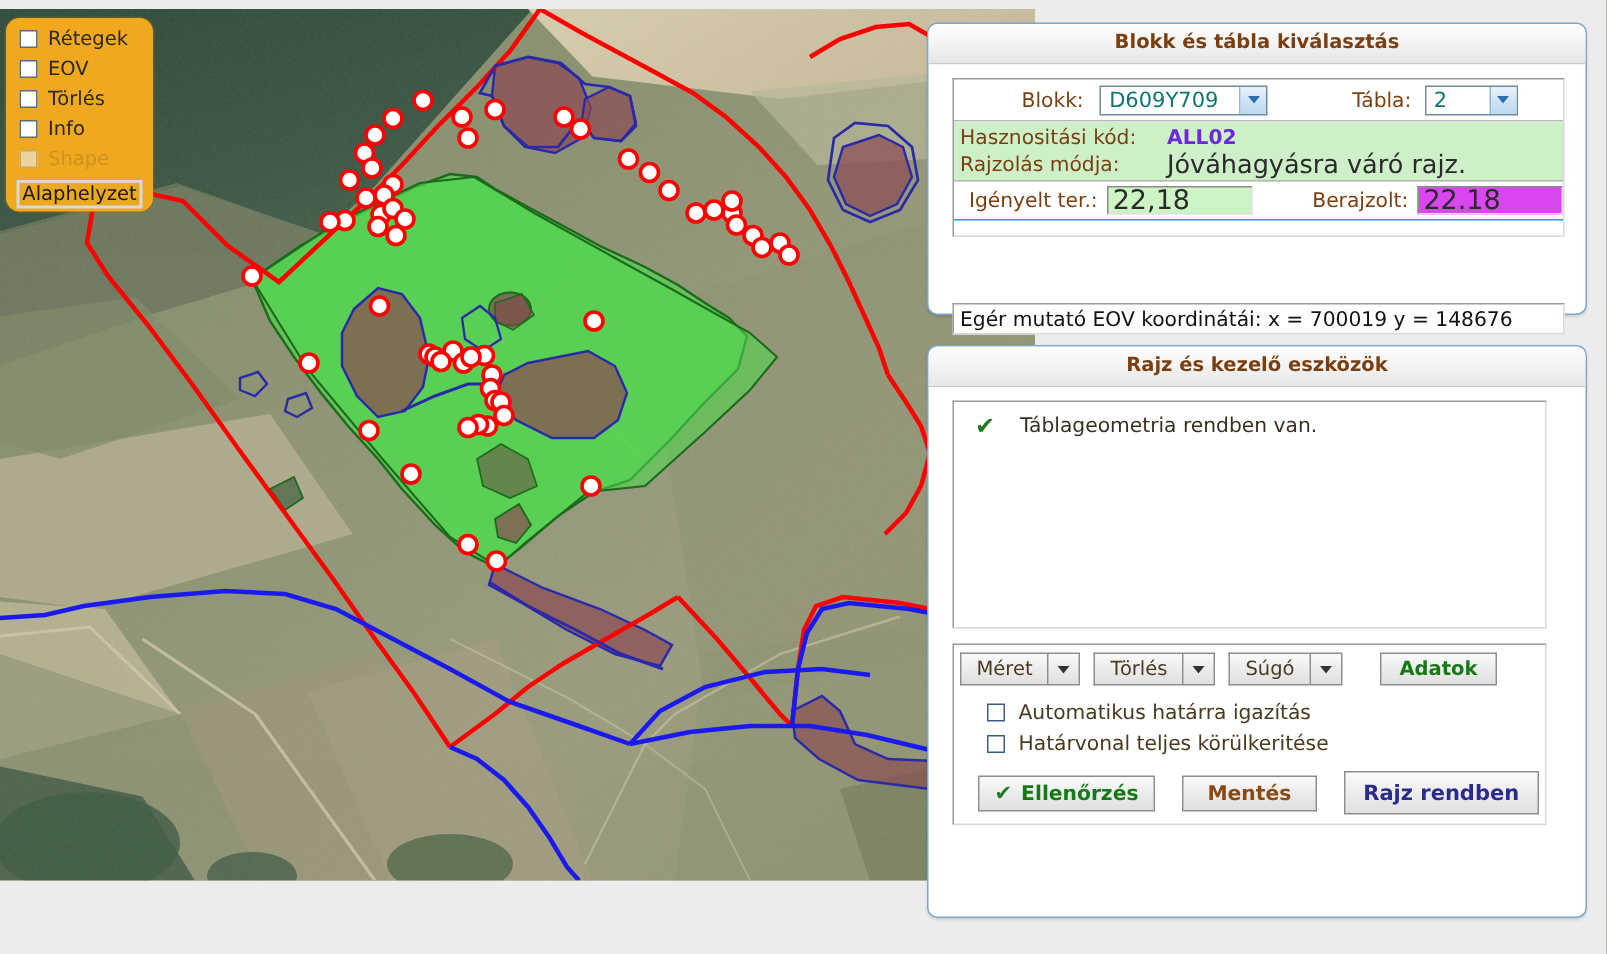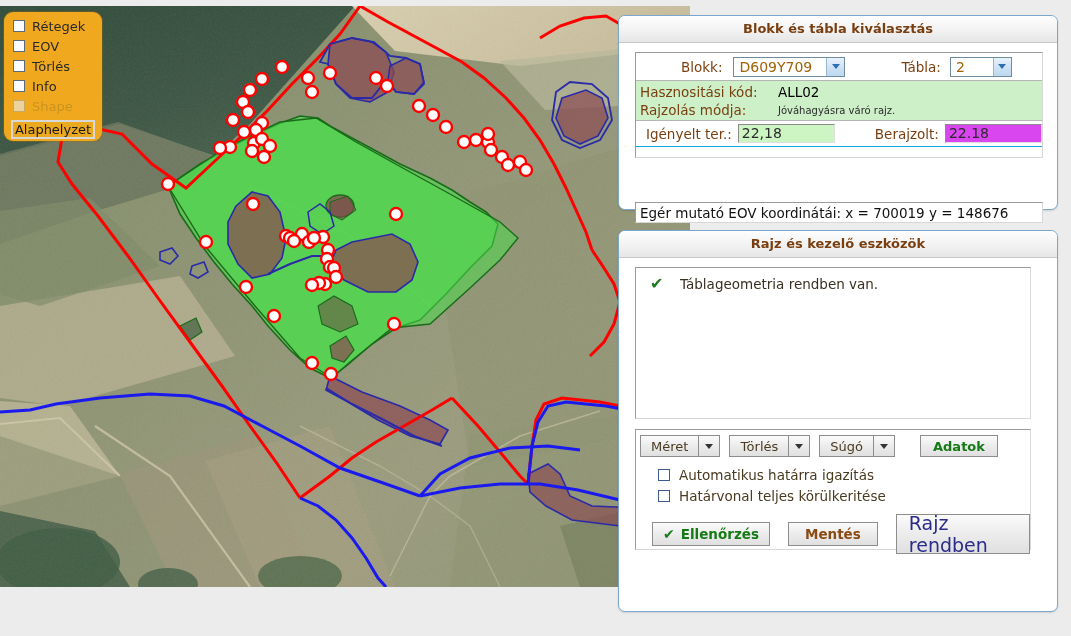--- a/index.html
+++ b/index.html
@@ -84,21 +84,21 @@
   .lbl{
     font-size:13.5px;color:#7a3f10;font-family:"DejaVu Sans",sans-serif;
     white-space:nowrap;
   }
   .sel{
     display:inline-flex;align-items:center;
     border:1px solid #6e8ba0;background:#fff;box-sizing:border-box;
     height:20px;position:relative;cursor:pointer;
   }
   .sel .val{
-    font-size:14px;color:#a16207;padding:0 4px 0 5px;
+    font-size:14px;color:#0f766e;padding:0 4px 0 5px;
     font-family:"DejaVu Sans",sans-serif;line-height:18px;white-space:nowrap;
   }
   .sel .arrow{
     width:17px;height:18px;margin-left:auto;flex:none;
     background:linear-gradient(to bottom,#eaf3fb 0%,#cfe3f5 50%,#bcd8ef 100%);
     border-left:1px solid #9ab6cc;
     display:flex;align-items:center;justify-content:center;
   }
   .arrow i{
     display:block;width:0;height:0;
@@ -107,31 +107,31 @@
   }
   #sel-blokk{width:112px;margin-left:11px;}
   #sel-tabla{width:62px;margin-left:9px;}
 
   #info-green{
     background:#cdf0c8;height:40px;padding:2px 0 4px 4px;box-sizing:border-box;
     border-bottom:1px solid #b5b5b5;
   }
   .ig-line{display:flex;align-items:center;height:18px;}
   .ig-line .k{font-size:13.5px;color:#7a3f10;width:138px;font-family:"DejaVu Sans",sans-serif;}
-  .ig-line .v{font-size:10px;color:#2a2a2a;font-family:"DejaVu Sans",sans-serif;}
-  .ig-line .v.bold{font-weight:normal;color:#000000;font-size:13.5px;}
+  .ig-line .v{font-size:17px;color:#2a2a2a;font-family:"DejaVu Sans",sans-serif;}
+  .ig-line .v.bold{font-weight:bold;color:#6d28d9;font-size:13.5px;}
 
   #row-area{
     display:flex;align-items:center;height:26px;padding-left:10px;
     border-bottom:1px solid #0ea5e9;box-sizing:border-box;
   }
   .areafield{
     height:19px;box-sizing:border-box;
     border:1px solid #8b8b8b;border-right-color:#e0e0e0;border-bottom-color:#e0e0e0;
-    font-size:14px;color:#2a2a2a;line-height:17px;padding-left:3px;
+    font-size:18px;color:#2a2a2a;line-height:17px;padding-left:3px;
     font-family:"DejaVu Sans",sans-serif;
   }
   #f-igenyelt{width:100px;background:#cdf5c4;margin-left:6px;}
   #f-berajzolt{width:100px;background:#d946ef;margin-left:6px;}
 
   #row-blank{height:26px;}
 
   #coord-bar{
     position:absolute;left:16px;top:186px;width:408px;height:21px;
     display:flex;align-items:center;padding-left:4px;
@@ -179,21 +179,21 @@
   .cbrow{display:flex;align-items:center;padding-left:22px;height:21px;gap:9px;cursor:pointer;}
   .cbox{
     width:12px;height:12px;background:#fff;border:1px solid #3b5c8c;
     box-sizing:border-box;flex:none;
   }
   .cbrow span{font-size:13.5px;color:#4a3a20;font-family:"DejaVu Sans",sans-serif;}
   #tb-row3{display:flex;align-items:center;padding:8px 0 0 16px;gap:18px;}
   #btn-ellenorzes{padding:0 10px;height:24px;font-weight:bold;color:#157a15;font-size:13.5px;}
   #btn-ellenorzes .ck{color:#1f7a1f;margin-right:6px;font-size:14px;}
   #btn-mentes{padding:0 16px;height:24px;font-weight:bold;color:#8a4a12;font-size:13.5px;}
-  #btn-rajzrendben{padding:0 12px;height:40px;font-weight:normal;color:#2b2b8c;font-size:19px;}
+  #btn-rajzrendben{padding:0 12px;height:29px;font-weight:bold;color:#2b2b8c;font-size:14px;}
 </style>
 </head>
 <body>
 
 <div id="map-area">
   <svg id="map-canvas" viewBox="0 0 690 581" preserveAspectRatio="none">
     <defs>
 
       <linearGradient id="gBase" x1="0" y1="0" x2="1" y2="1">
         <stop offset="0%" stop-color="#7d8a63"></stop>

